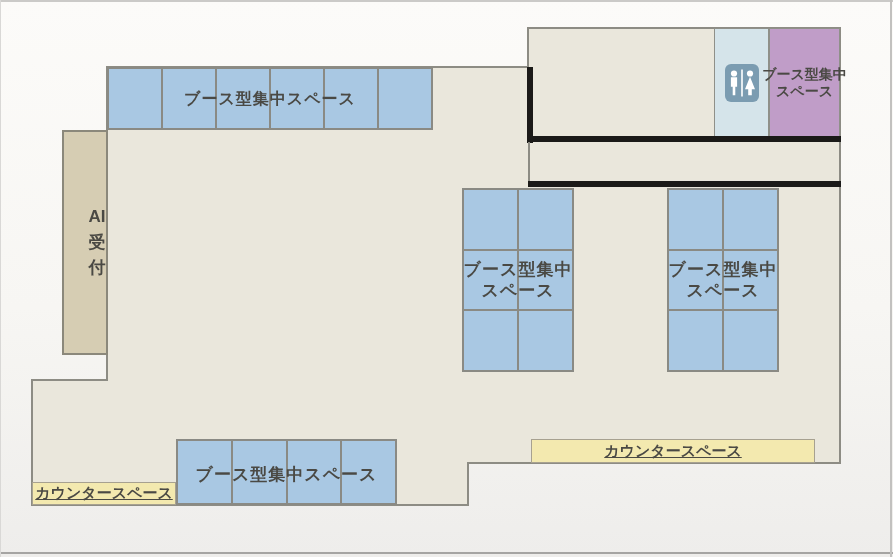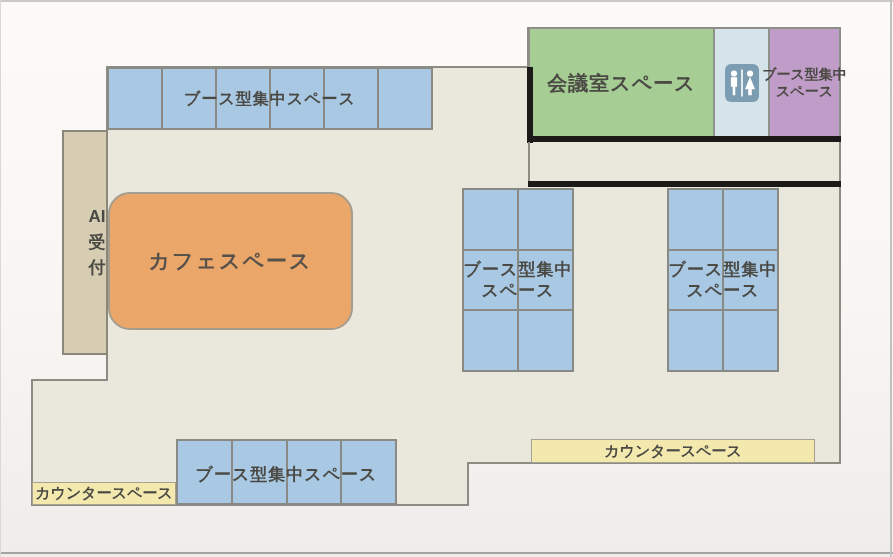--- a/index.html
+++ b/index.html
@@ -68,21 +68,21 @@
   .ai-reception { left: 62px; top: 130px; width: 46px; height: 225px; background: #d6cdb3; border: 2px solid #8b887b; }
   .ai-reception .label { font-size: 17px; line-height: 1.5; letter-spacing: 0; padding-left: 24px; }
 
   
   .cafe { left: 108px; top: 192px; width: 245px; height: 138px; background: #eba76a;
           border: 2px solid #a49c8d; border-radius: 22px; }
   .cafe .label { font-size: 21px; color: #56514a; letter-spacing: 2px; }
 
   
   .counter { background: #f3e9af; border: 1.5px solid #a7a190; }
-  .counter .label { font-size: 15px; letter-spacing: 0; }
+  .counter .label { font-size: 15px; letter-spacing: 0; text-decoration: underline; }
   .counter-left  { left: 32px;  top: 482px; width: 144px; height: 23px; }
   .counter-right { left: 531px; top: 439px; width: 284px; height: 24px; }
 </style>
 </head>
 <body>
 
 <div class="canvas">
 
   <svg class="floor-svg" width="893" height="557" viewBox="0 0 893 557">
     <path d="M107,67 H528 V28 H840 V463 H468 V505 H32 V380 H107 Z" fill="#eae7dc" stroke="#8d8c84" stroke-width="2" stroke-linejoin="miter"></path>
@@ -93,23 +93,20 @@
     <div class="cell"></div>
     <div class="cell"></div>
     <div class="cell"></div>
     <div class="cell"></div>
     <div class="cell"></div>
   </div>
   <div class="area" style="left:107px;top:67px;width:326px;height:63px;">
     <div class="label">ブース型集中スペース</div>
   </div>
 
-  <div class="area meeting-room">
-    <div class="label">会議室スペース</div>
-  </div>
 
   <div class="area restroom">
     <svg width="34" height="38" viewBox="0 0 34 38">
       <rect x="0" y="0" width="34" height="38" rx="6" fill="#7b9cb1"></rect>
       <rect x="16.2" y="5.5" width="1.6" height="27" fill="#ffffff"></rect>
       <circle cx="9" cy="9.5" r="3.1" fill="#ffffff"></circle>
       <path d="M5.9 13.3 h6.2 v9.5 h-1.8 v8.5 h-2.6 v-8.5 h-1.8 z" fill="#ffffff"></path>
       <circle cx="25" cy="9.5" r="3.1" fill="#ffffff"></circle>
       <path d="M25 12.8 l5 12.5 h-3.2 v6 h-3.6 v-6 h-3.2 z" fill="#ffffff"></path>
     </svg>
@@ -128,23 +125,20 @@
   <div class="wall wall-h2"></div>
 
   <div class="area ai-reception">
     <div class="label">
       <span>AI</span>
       <span>受</span>
       <span>付</span>
     </div>
   </div>
 
-  <div class="area cafe">
-    <div class="label">カフェスペース</div>
-  </div>
 
   <div class="cellgrid grid-mid-left">
     <div class="cell"></div>
     <div class="cell"></div>
     <div class="cell"></div>
     <div class="cell"></div>
     <div class="cell"></div>
     <div class="cell"></div>
   </div>
   <div class="area" style="left:462px;top:188px;width:112px;height:184px;">

